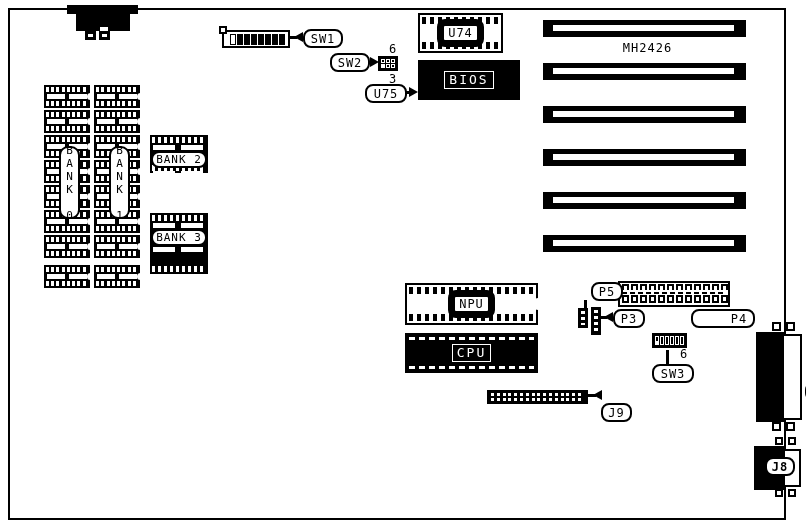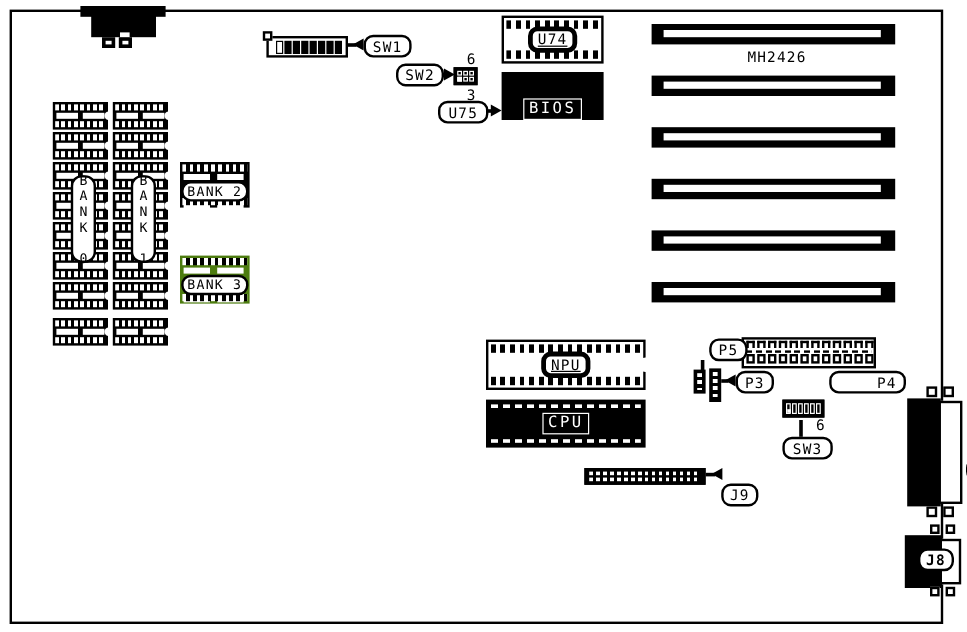--- a/index.html
+++ b/index.html
@@ -11,23 +11,23 @@
   
   .outline { position:absolute; left:8px; top:8px; width:774px; height:508px; border:2px solid #000; }
   
   .callout {
     position:absolute; display:flex; align-items:center; justify-content:center;
     background:#fff; border:2px solid #000; border-radius:8px;
     font-size:12px; letter-spacing:1px; white-space:nowrap; z-index:6; line-height:1;
   }
   .callout-inline {
     display:flex; align-items:center; justify-content:center;
-    background:#fff; border:4px solid #000000; border-radius:8px;
+    background:#fff; border:7px solid #000000; border-radius:8px;
     font-size:12px; letter-spacing:1px; white-space:nowrap; line-height:1;
-    padding:1px 4px; z-index:3;text-decoration:underline;
+    padding:1px 4px; z-index:3;
   }
   .vcallout { writing-mode:vertical-rl; text-orientation:upright; font-size:11px; letter-spacing:0; border-radius:9px; }
   .invlabel {
     color:#fff; background:#000; border:1px solid #fff; padding:1px 4px;
     font-size:13px; letter-spacing:2px; line-height:1.1; z-index:2;
   }
   .line { position:absolute; background:#000; z-index:4; }
   .tri-l { position:absolute; width:0; height:0; border-top:5px solid transparent; border-bottom:5px solid transparent; border-right:9px solid #000; z-index:4; }
   .tri-r { position:absolute; width:0; height:0; border-top:5px solid transparent; border-bottom:5px solid transparent; border-left:9px solid #000; z-index:4; }
   .num { position:absolute; font-size:12px; line-height:1; z-index:5; }
@@ -132,21 +132,21 @@
   </div>
   <div class="num" style="left:389px;top:43px;">6</div>
   <div class="num" style="left:389px;top:73px;">3</div>
 
   <div class="abs" style="left:418px;top:13px;width:81px;height:36px;border:2px solid #000;background:#fff;display:flex;align-items:center;justify-content:center;">
     <div class="abs pins-bw" style="left:2px;top:2px;right:2px;height:7px;"></div>
     <div class="abs pins-bw" style="left:2px;bottom:2px;right:2px;height:7px;"></div>
     <div class="callout-inline">U74</div>
   </div>
 
-  <div class="abs" style="left:418px;top:60px;width:85px;height:40px;background:#000;display:flex;align-items:flex-end;justify-content:center;">
+  <div class="abs" style="left:418px;top:60px;width:102px;height:40px;background:#000;display:flex;align-items:center;justify-content:center;">
     <span class="invlabel">BIOS</span>
   </div>
   <div class="callout" style="left:365px;top:84px;width:38px;height:15px;">U75</div>
   <div class="line" style="left:404px;top:91px;width:6px;height:3px;"></div>
   <div class="tri-r" style="left:409px;top:87px;"></div>
 
   <div class="slots">
     <div class="slot"></div>
   <div class="slot"></div>
       <div class="slot"></div>
@@ -182,21 +182,21 @@
   <div class="abs" style="left:150px;top:135px;width:58px;height:38px;background:#000;">
     <div class="abs pins-wb" style="left:2px;top:2px;width:54px;height:6px;"></div>
     <div class="abs" style="left:3px;top:10px;width:22px;height:5px;background:#fff;"></div>
     <div class="abs" style="left:31px;top:10px;width:22px;height:5px;background:#fff;"></div>
     <div class="callout" style="left:1px;top:16px;width:52px;height:13px;font-size:11px;">BANK 2</div>
     <div class="abs" style="left:3px;top:34px;width:22px;height:5px;background:#fff;"></div>
     <div class="abs" style="left:31px;top:34px;width:22px;height:5px;background:#fff;"></div>
     <div class="abs pins-wb" style="left:2px;bottom:2px;width:54px;height:6px;"></div>
   </div>
 
-  <div class="abs" style="left:150px;top:213px;width:58px;height:40px;background:#4d7c0f;">
+  <div class="abs" style="left:150px;top:213px;width:58px;height:61px;background:#000000;">
     <div class="abs pins-wb" style="left:2px;top:2px;width:54px;height:6px;"></div>
     <div class="abs" style="left:3px;top:10px;width:22px;height:5px;background:#fff;"></div>
     <div class="abs" style="left:31px;top:10px;width:22px;height:5px;background:#fff;"></div>
     <div class="callout" style="left:1px;top:16px;width:52px;height:13px;font-size:11px;">BANK 3</div>
     <div class="abs" style="left:3px;top:34px;width:22px;height:5px;background:#fff;"></div>
     <div class="abs" style="left:31px;top:34px;width:22px;height:5px;background:#fff;"></div>
     <div class="abs pins-wb" style="left:2px;bottom:2px;width:54px;height:6px;"></div>
   </div>
 
   <div class="abs" style="left:405px;top:333px;width:133px;height:40px;background:#000;display:flex;align-items:center;justify-content:center;">

